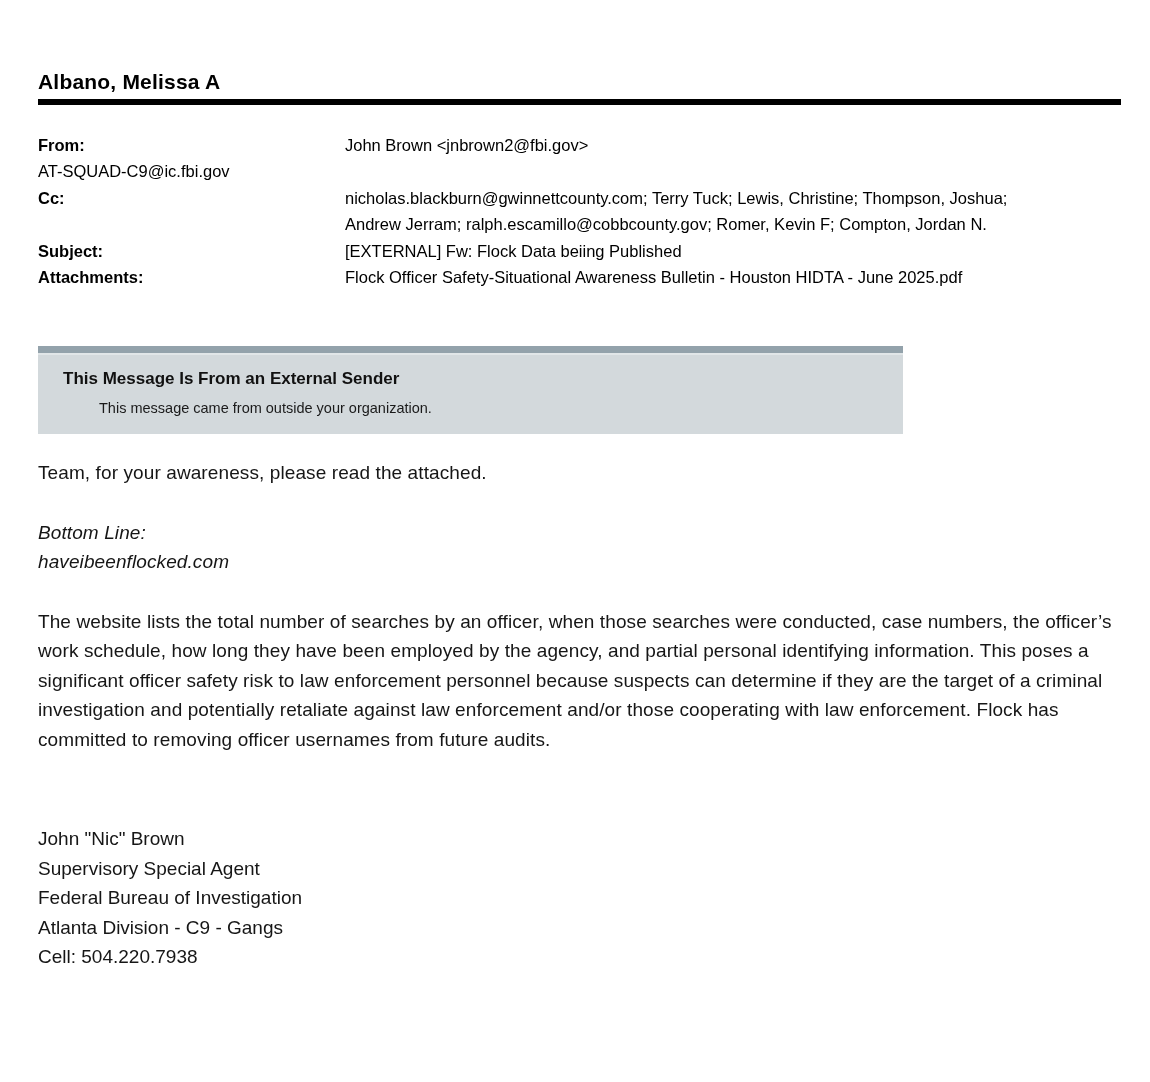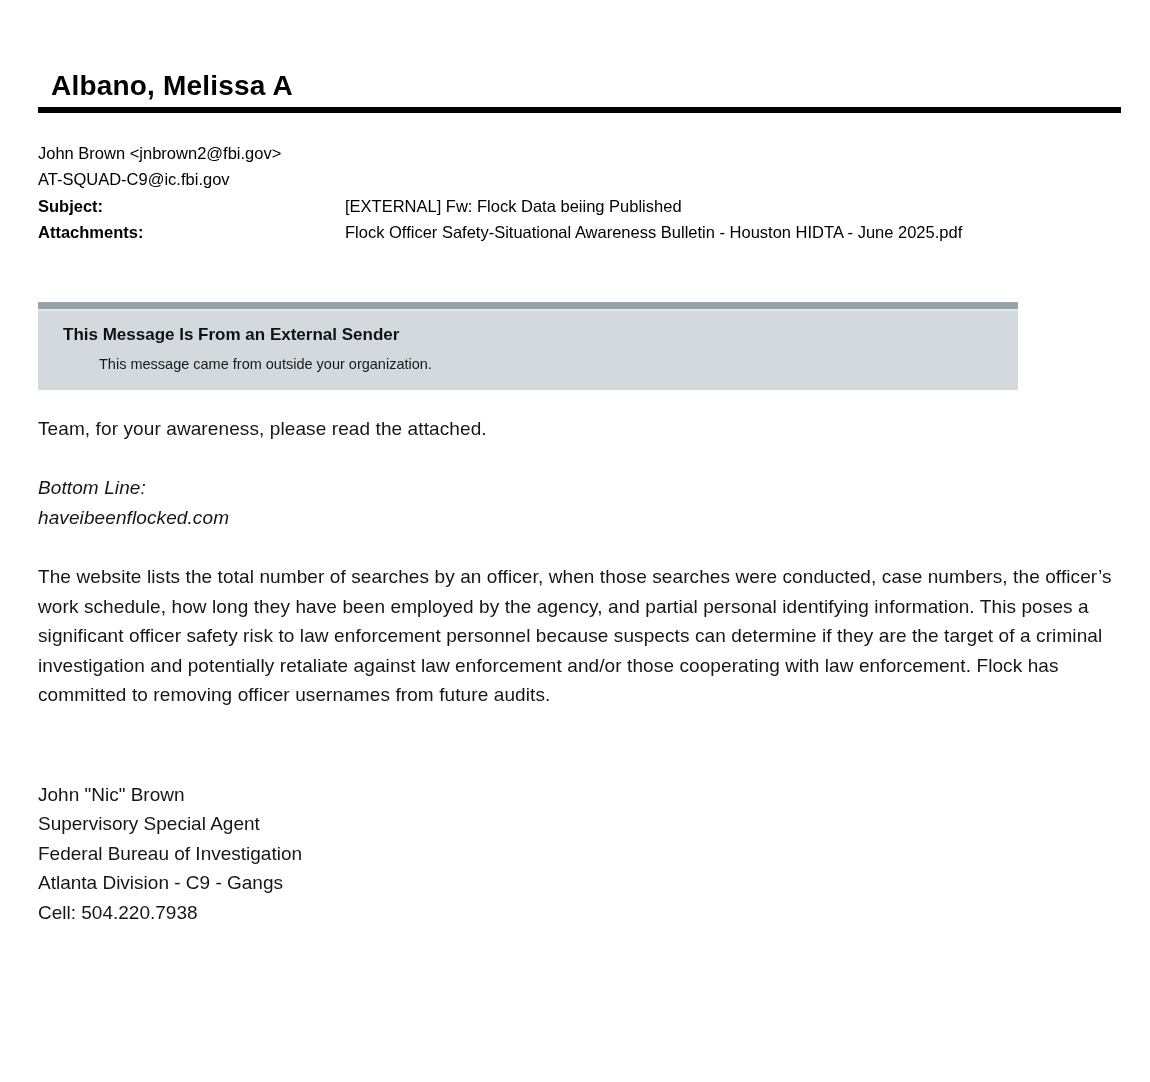--- a/index.html
+++ b/index.html
@@ -10,25 +10,24 @@
   }
   .page {
     width: 1150px;
     height: 1082px;
     background: #ffffff;
     padding: 70px 29px 0 38px;
     overflow: hidden;
   }
   
   .recipient-title {
-    font-size: 28px;
+    font-size: 21px;
     font-weight: bold;
     letter-spacing: 0.2px;
     color: #000000;
-    margin-left: 13px;
   }
   .title-rule {
     margin-top: 5px;
     height: 6px;
     background: #000000;
     width: 100%;
   }
   
   .meta {
     margin-top: 27px;
@@ -43,21 +42,21 @@
     font-weight: bold;
     color: #000000;
   }
   .meta-value {
     max-width: 705px;
     color: #000000;
   }
   
   .external-banner {
     margin-top: 56px;
-    width: 980px;
+    width: 865px;
   }
   .banner-strip {
     height: 7px;
     background: #93a2ab;
   }
   .banner-body {
     background: #d3d9dc;
     border-top: 2px solid #e1e6e8;
     padding: 14px 25px 18px 25px;
   }
@@ -95,24 +94,29 @@
 </head>
 <body>
 
 <div class="page">
 
   <div class="recipient-title">Albano, Melissa A</div>
   <div class="title-rule"></div>
 
   <div class="meta">
     <div class="meta-row">
+      <div class="meta-label">From:</div>
       <div class="meta-value">John Brown &lt;jnbrown2@fbi.gov&gt;</div>
     </div>
     <div class="meta-row">
       <div class="meta-value">AT-SQUAD-C9@ic.fbi.gov</div>
+    </div>
+    <div class="meta-row">
+      <div class="meta-label">Cc:</div>
+      <div class="meta-value">nicholas.blackburn@gwinnettcounty.com; Terry Tuck; Lewis, Christine; Thompson, Joshua; Andrew Jerram; ralph.escamillo@cobbcounty.gov; Romer, Kevin F; Compton, Jordan N.</div>
     </div>
     <div class="meta-row">
       <div class="meta-label">Subject:</div>
       <div class="meta-value">[EXTERNAL] Fw: Flock Data beiing Published</div>
     </div>
     <div class="meta-row">
       <div class="meta-label">Attachments:</div>
       <div class="meta-value">Flock Officer Safety-Situational Awareness Bulletin - Houston HIDTA - June 2025.pdf</div>
     </div>
   </div>

